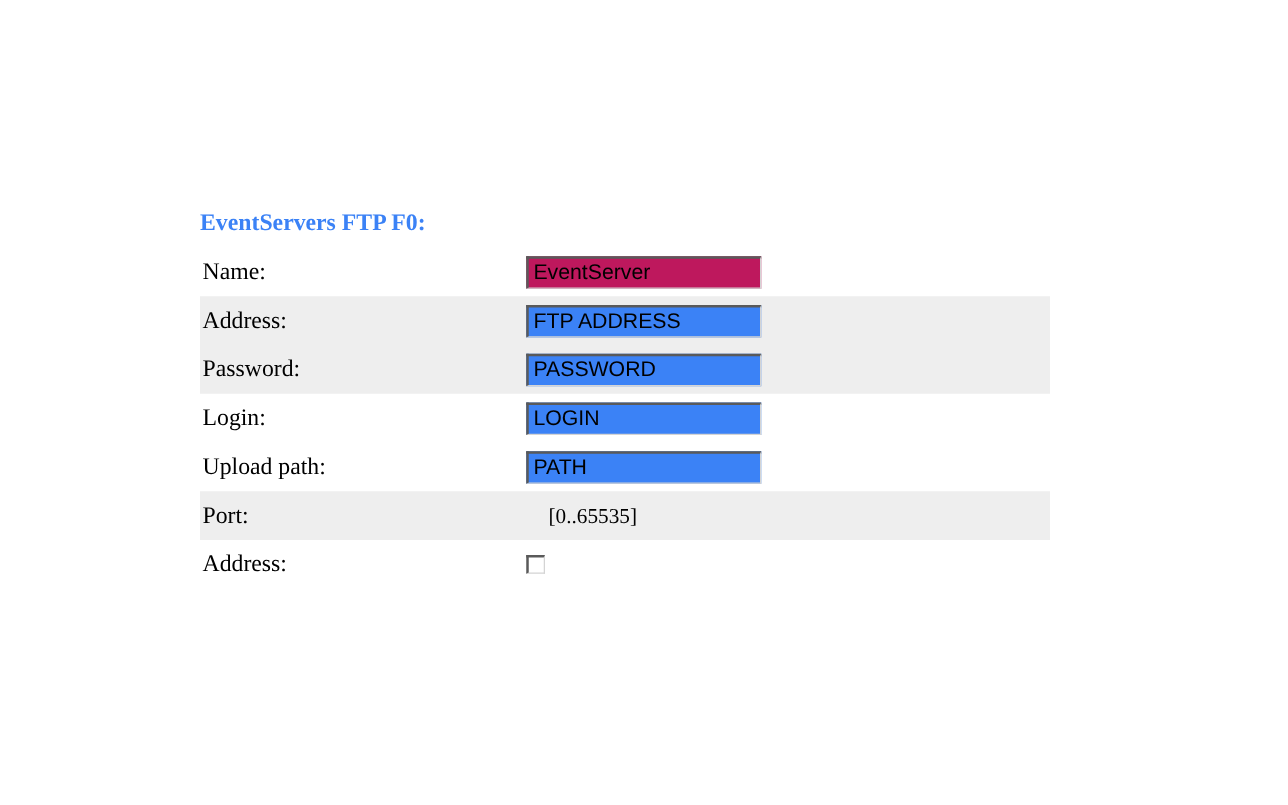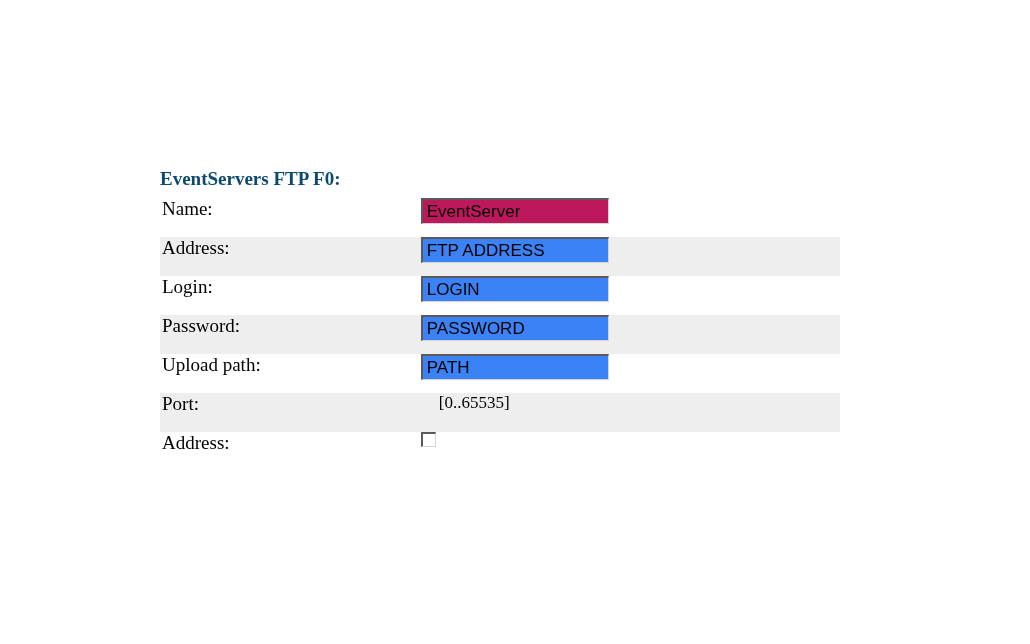--- a/index.html
+++ b/index.html
@@ -17,26 +17,26 @@
     }
     .form-container {
       position: absolute;
       left: 160px;
       top: 168px;
       width: 680px;
     }
     .form-title {
       font-weight: bold;
       font-size: 19px;
-      color: #0c4a6e;
+      color: #3b82f6;
       margin-bottom: 8px;
     }
     .form-row {
       display: flex;
-      align-items: flex-start;
+      align-items: center;
       height: 39px;
       gap: 20px;
     }
     .form-row.alt {
       background: #eeeeee;
     }
     .label-cell {
       width: 248px;
       font-size: 19px;
       color: #000000;
@@ -109,31 +109,31 @@
     </div>
   </div>
 
   <div class="form-row alt">
     <div class="label-cell">Address:</div>
     <div class="input-cell">
       <input type="text" class="wide-input" value="FTP ADDRESS" style="">
     </div>
   </div>
 
+  <div class="form-row alt">
+    <div class="label-cell">Password:</div>
+    <div class="input-cell">
+      <input type="text" class="wide-input" value="PASSWORD" style="">
+    </div>
+  </div>
+
   <div class="form-row">
     <div class="label-cell">Login:</div>
     <div class="input-cell">
       <input type="text" class="wide-input" value="LOGIN" style="">
-    </div>
-  </div>
-
-  <div class="form-row alt">
-    <div class="label-cell">Password:</div>
-    <div class="input-cell">
-      <input type="text" class="wide-input" value="PASSWORD" style="">
     </div>
   </div>
 
   <div class="form-row">
     <div class="label-cell">Upload path:</div>
     <div class="input-cell">
       <input type="text" class="wide-input" value="PATH" style="">
     </div>
   </div>
 

